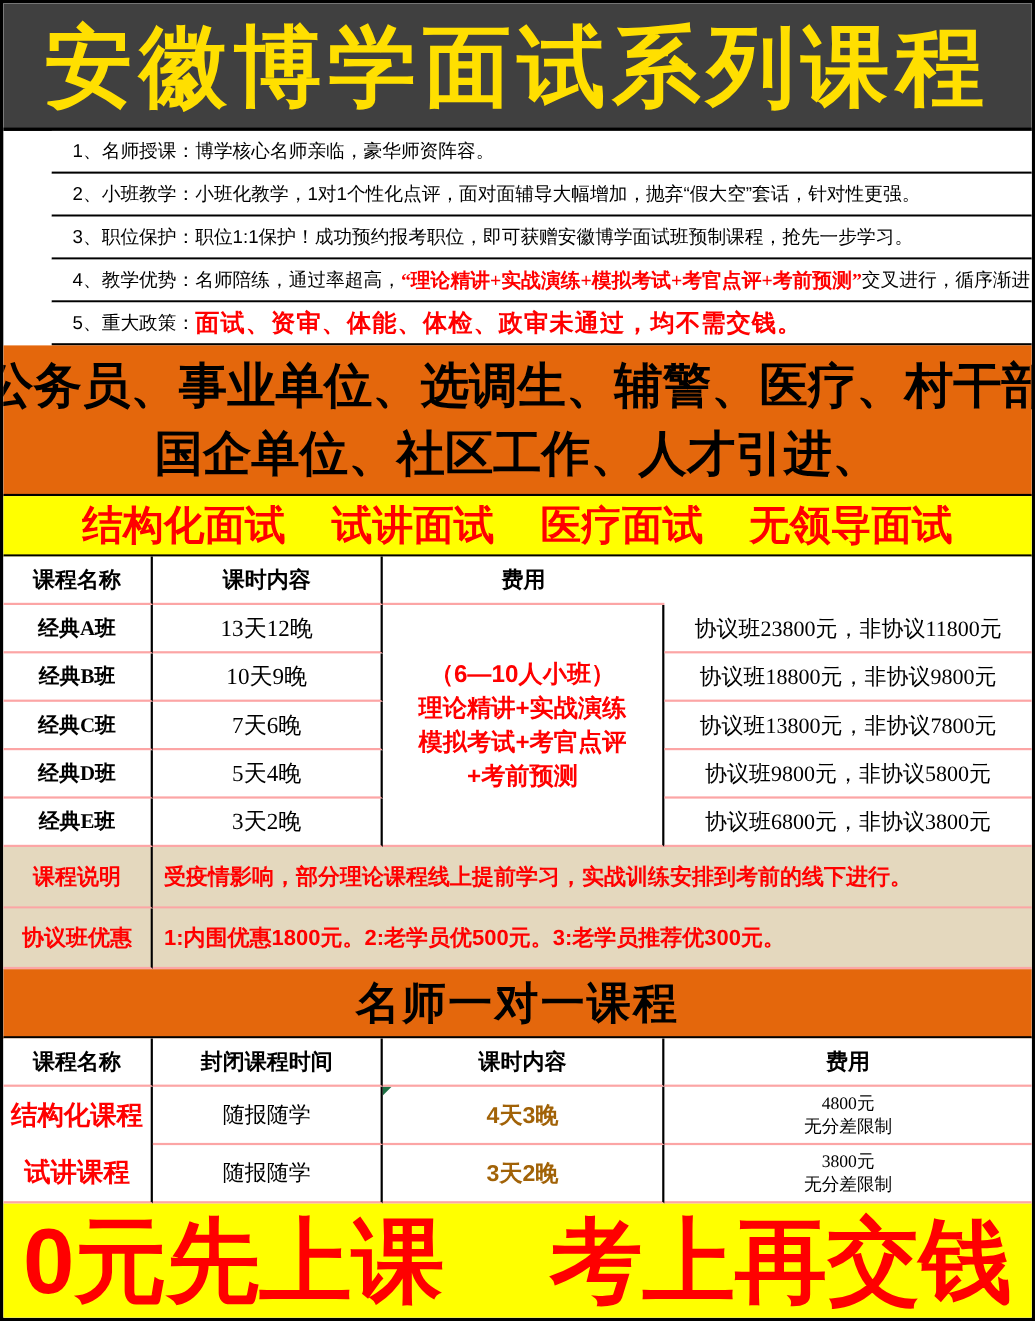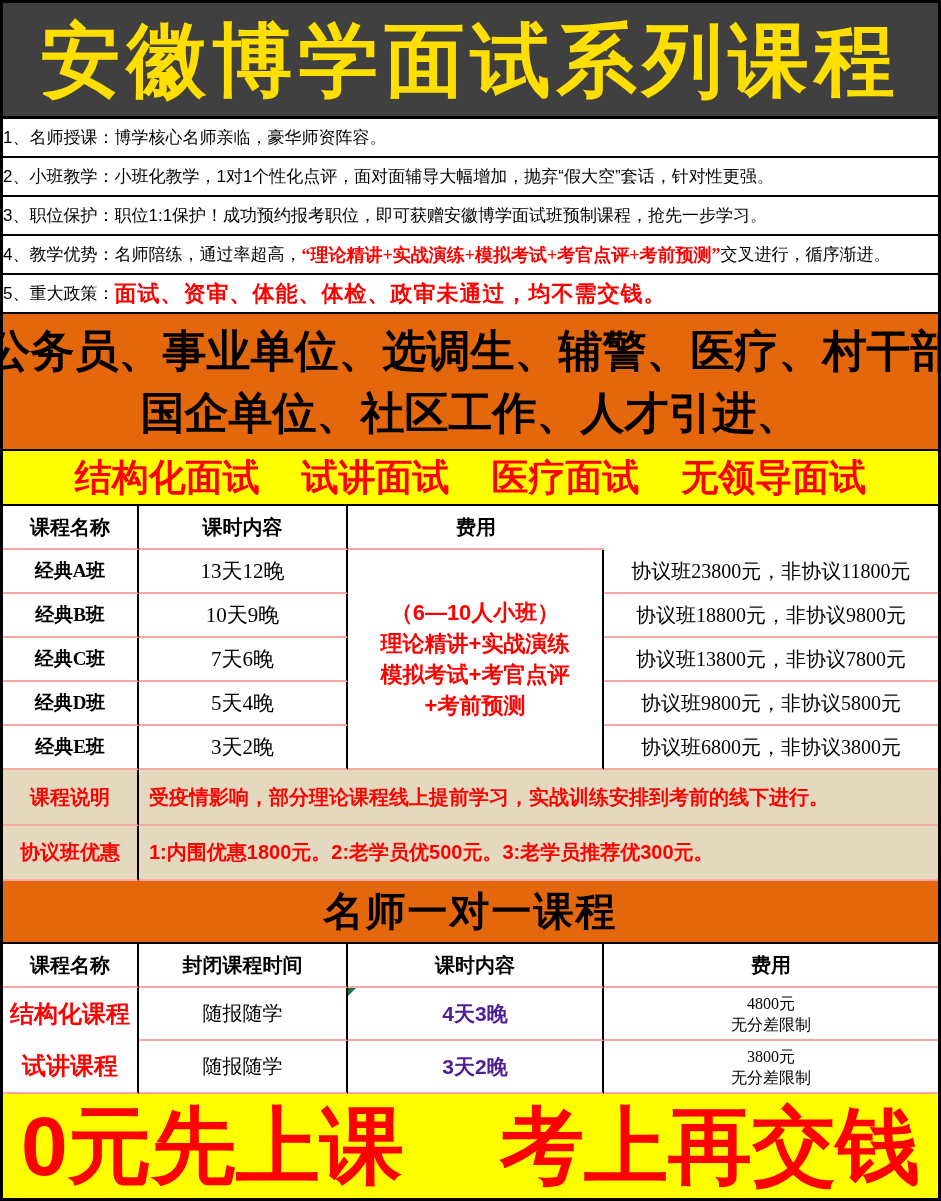--- a/index.html
+++ b/index.html
@@ -14,22 +14,22 @@
     display:flex; align-items:center; justify-content:center;
   }
   #header .title {
     font-family:"DejaVu Serif", serif; font-weight:bold;
     font-size:80px; letter-spacing:6px; color:#ffdf00; line-height:1;
     white-space:nowrap;
   }
   
   .feat {
     height:39px; border-bottom:2px solid #000; background:#fff;
-    display:flex; align-items:center; padding-left:0;
-    font-size:17px; color:#000; white-space:nowrap; overflow:hidden;
+    display:flex; align-items:center; padding-left:19px;
+    font-size:17px; color:#000; white-space:nowrap; overflow:hidden;margin-left:44px;
   }
   .feat .red { color:#ff0000; font-weight:bold; font-family:"Liberation Serif", serif; font-size:18px; }
   .feat .red-big { color:#ff0000; font-weight:bold; font-family:"DejaVu Serif", serif; font-size:22px; letter-spacing:1px; }
   
   #audience {
     height:137px; background:#e4670c; border-bottom:2px solid #000;
     display:flex; flex-direction:column; align-items:center; justify-content:center;
     color:#000; font-weight:bold; font-size:44px; line-height:62px; white-space:nowrap;
   }
   
@@ -65,21 +65,21 @@
     height:63px; background:#e4670c; border-bottom:2px solid #000;
     display:flex; align-items:center; justify-content:center;
     color:#000; font-weight:bold; font-size:40px; letter-spacing:2px;
   }
   #table2 { grid-template-columns:136px 209px 256px 1fr; grid-template-rows:44px 53px 53px; }
   #t2-left {
     grid-column:1; grid-row:2/4; flex-direction:column; justify-content:space-around;
     color:#ff0000; font-weight:bold; font-size:24px; font-family:"Liberation Serif", serif;
   }
   .t2time { font-family:"Liberation Serif", serif; font-size:20px; }
-  .t2dur  { color:#4c1d95; font-weight:bold; font-size:21px; position:relative; }
+  .t2dur  { color:#a16207; font-weight:bold; font-size:21px; position:relative; }
   .t2fee  { flex-direction:column; font-family:"Liberation Serif", serif; font-size:16px; line-height:21px; }
   .tri {
     position:absolute; top:0; left:0; width:0; height:0;
     border-top:8px solid #1e7145; border-right:8px solid transparent;
   }
   
   #footer {
     height:104px; background:#ffff00;
     display:flex; align-items:center; justify-content:space-between; padding:16px 18px;
     color:#ff0000; font-weight:bold; font-size:84px; line-height:1; white-space:nowrap;

